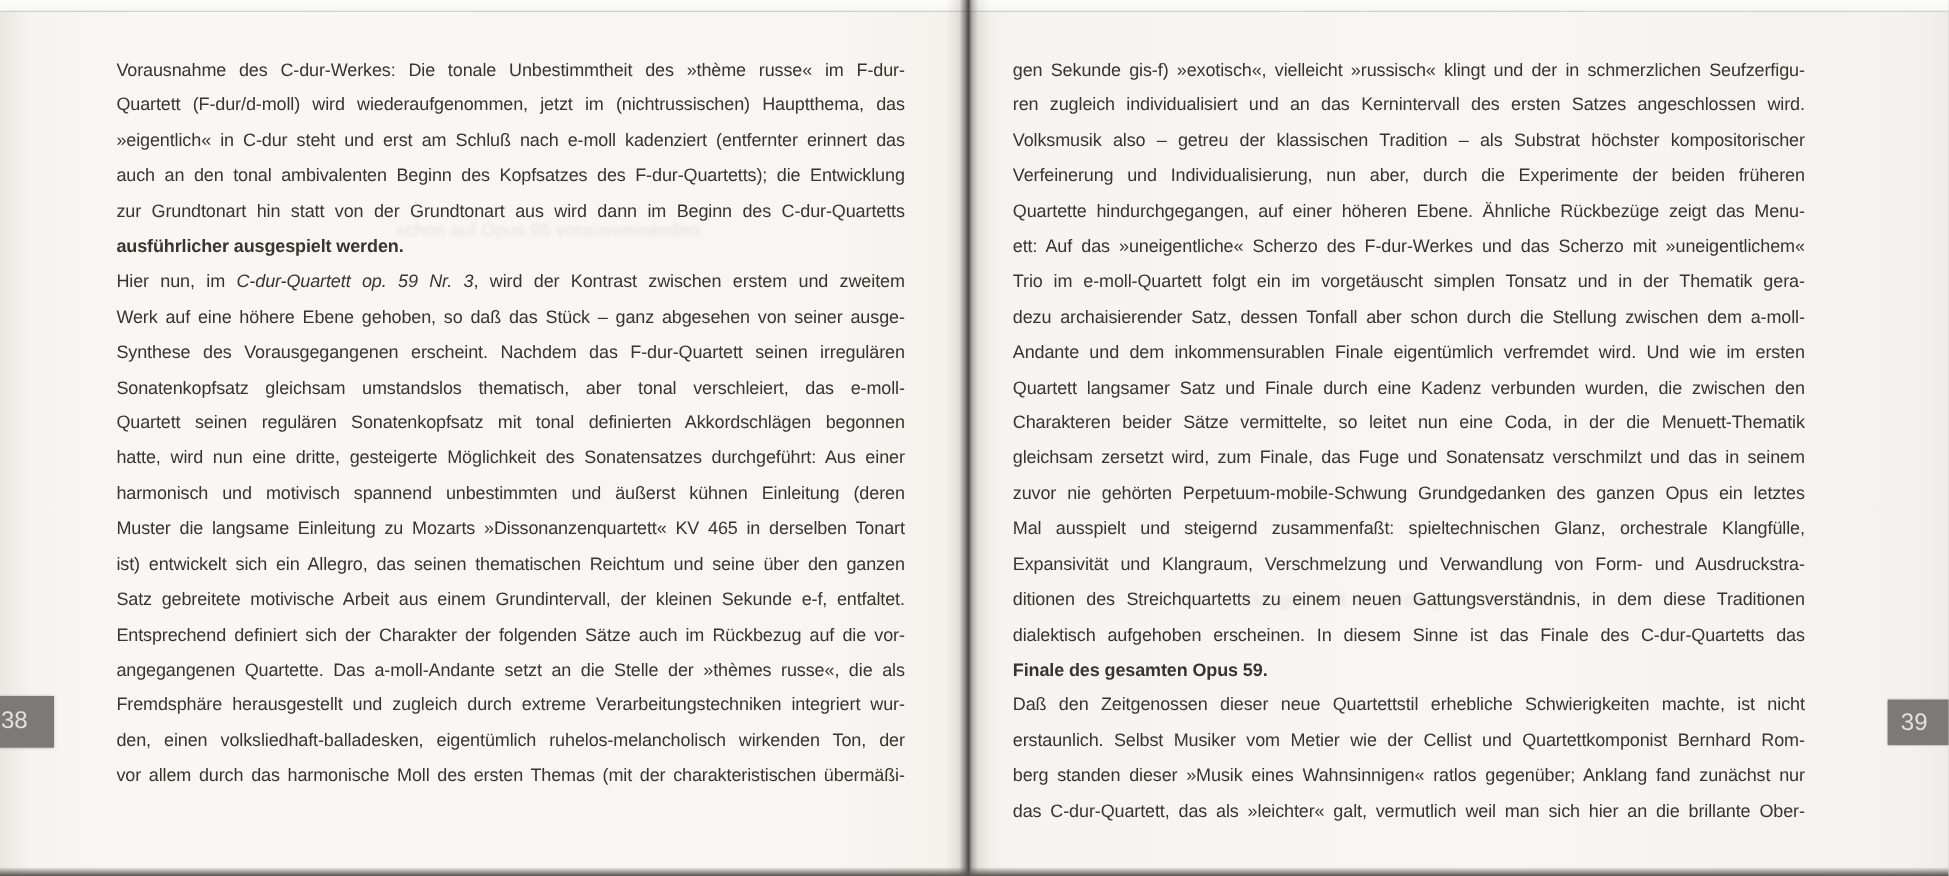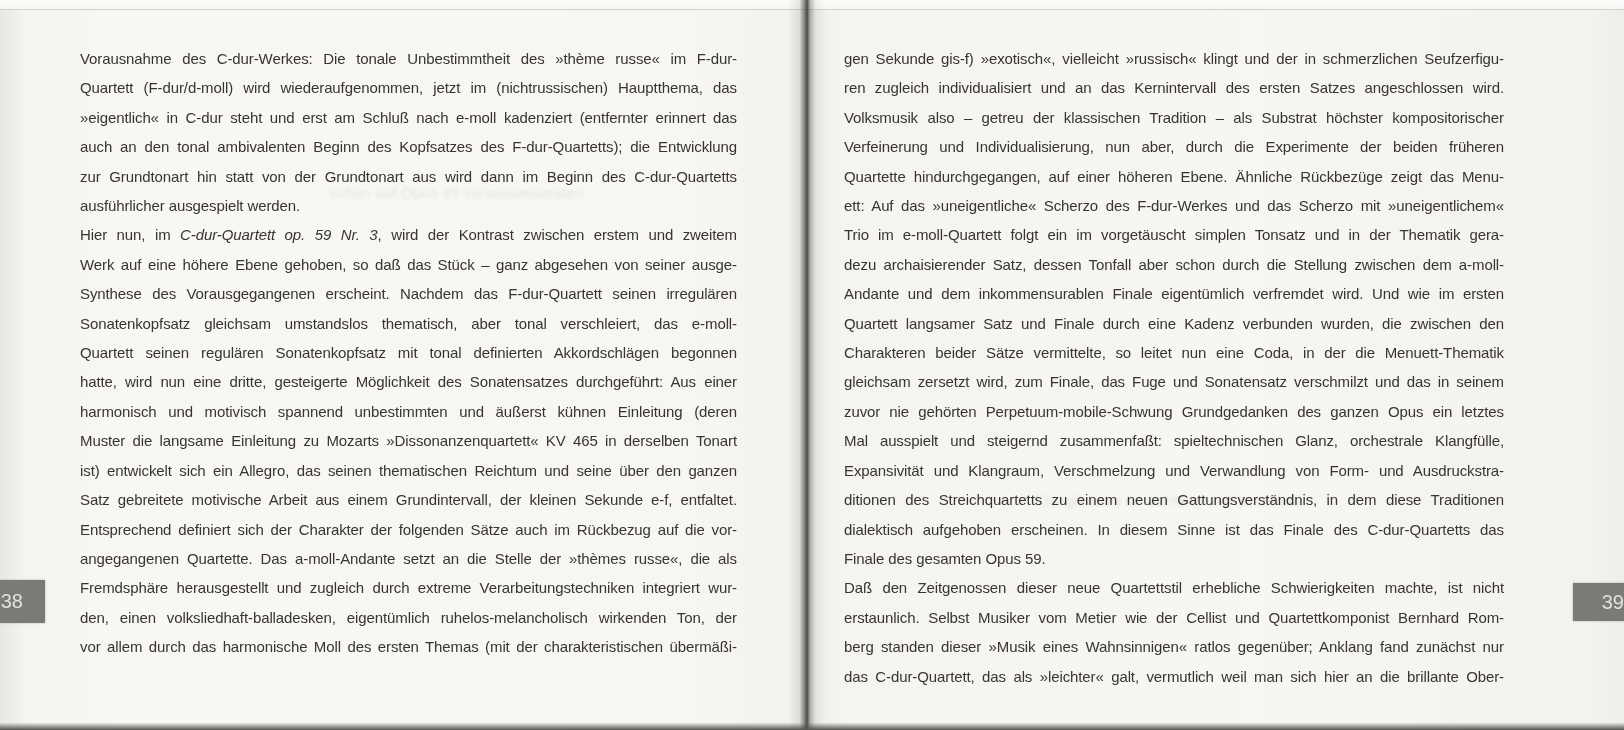--- a/index.html
+++ b/index.html
@@ -34,32 +34,32 @@
     border-bottom:1px solid rgba(148,146,140,.4);
   }
   .bottom-edge{
     position:absolute;bottom:0;left:0;right:0;height:7px;pointer-events:none;
     background:linear-gradient(rgba(90,88,83,.08),#56544f);
   }
   .text-block{
     position:absolute;top:44px;
     color:#37352e;font-size:15px;line-height:29.4px;letter-spacing:-0.1px;
   }
-  .text-left{left:80px;width:657px;}
+  .text-left{left:97px;width:657px;}
   .text-right{left:844px;width:660px;}
   .line{text-align:justify;text-align-last:justify;}
-  .line.para-end{text-align-last:left;}
+  .line.para-end{text-align-last:left;font-weight:bold;}
   .line em{font-style:italic;margin-top:48px;}
   .page-tab{
     position:absolute;background:#7b7a76;color:#e3e1dc;
     font-size:20px;box-sizing:border-box;
     box-shadow:0 0 2px rgba(60,58,54,.35);
   }
   .tab-left{left:0;top:580px;width:45px;height:43px;line-height:43px;text-align:right;padding-right:22px;}
-  .tab-right{right:0;top:583px;width:51px;height:38px;line-height:38px;text-align:right;padding-left:11px;}
+  .tab-right{right:0;top:583px;width:51px;height:38px;line-height:38px;text-align:left;padding-left:11px;}
   .bleed{
     position:absolute;color:#6f6d64;opacity:.13;filter:blur(1.4px);
     font-size:15px;letter-spacing:.2px;pointer-events:none;white-space:nowrap;
   }
   .bleed-left{left:330px;top:184px;}
   .bleed-right{left:1035px;top:492px;}
 </style>
 </head>
 <body>
 

